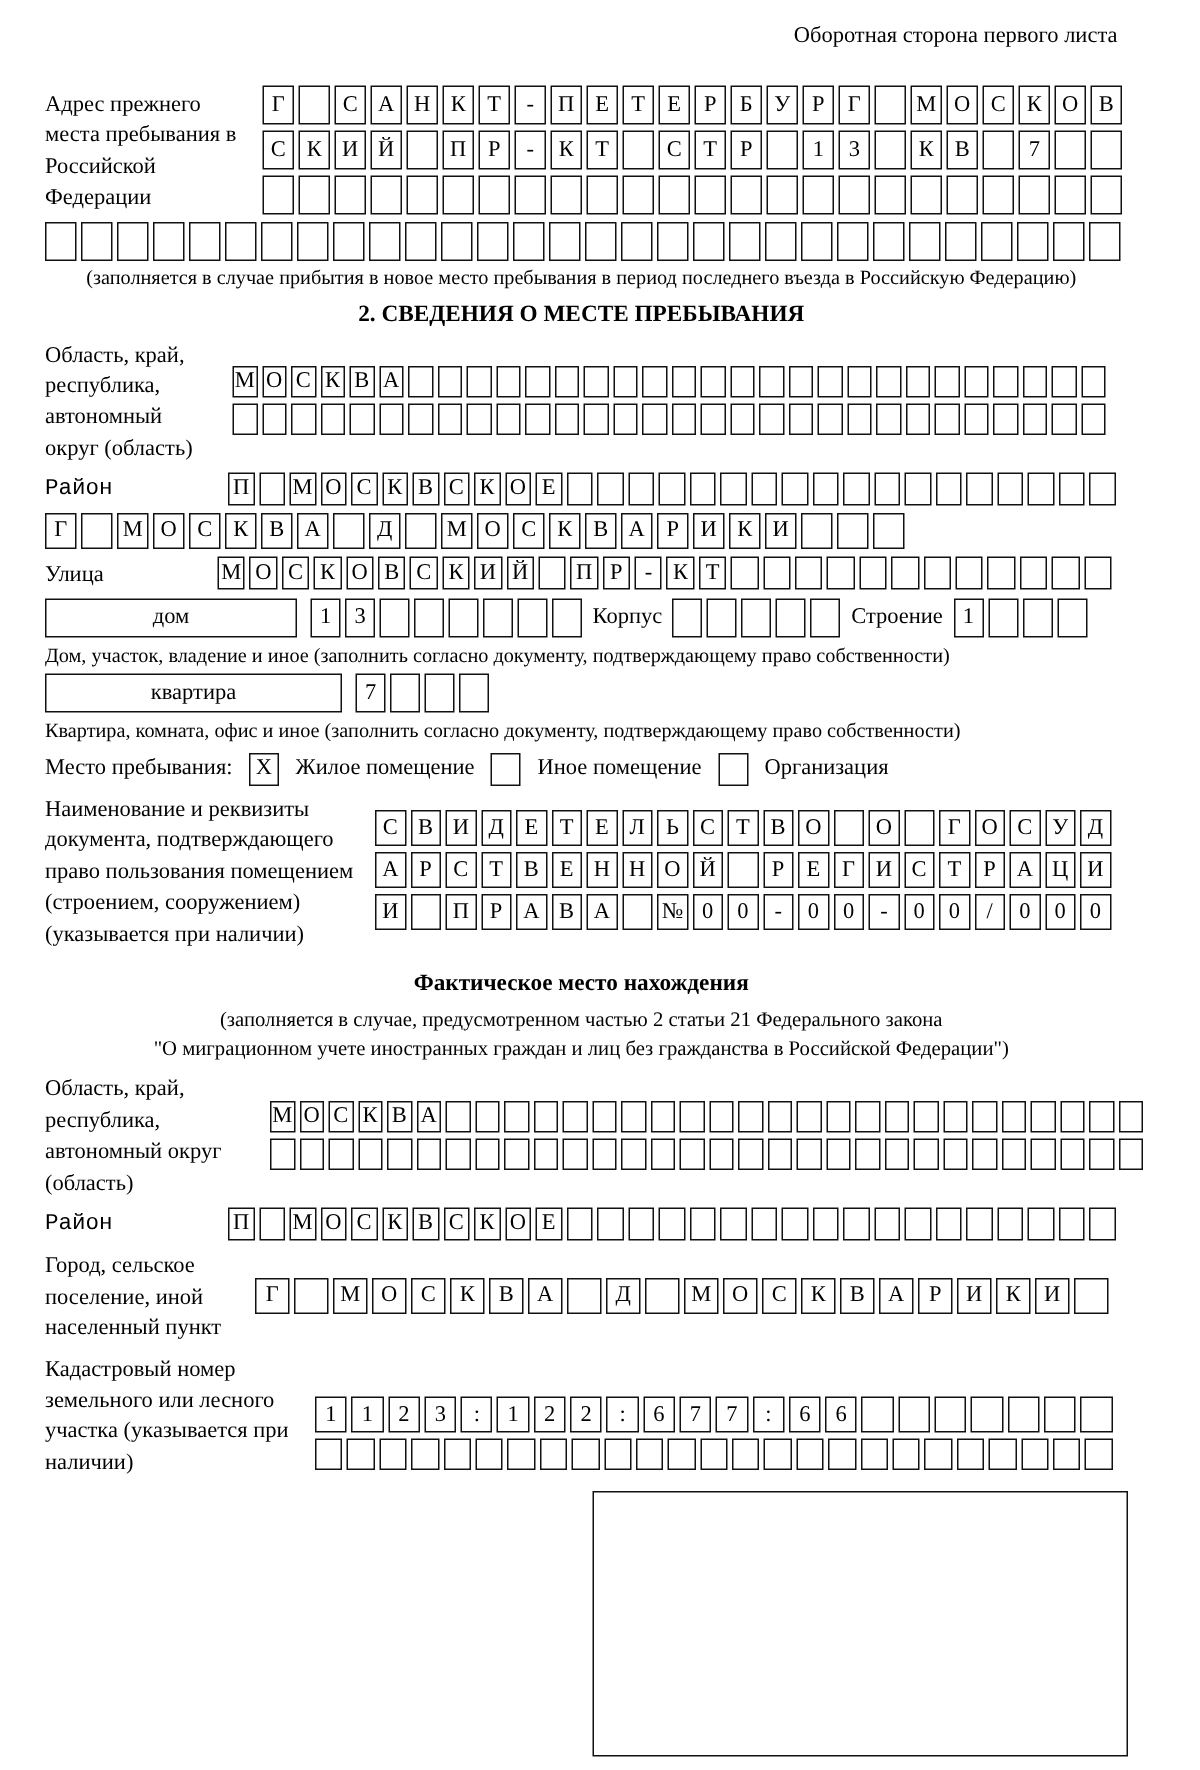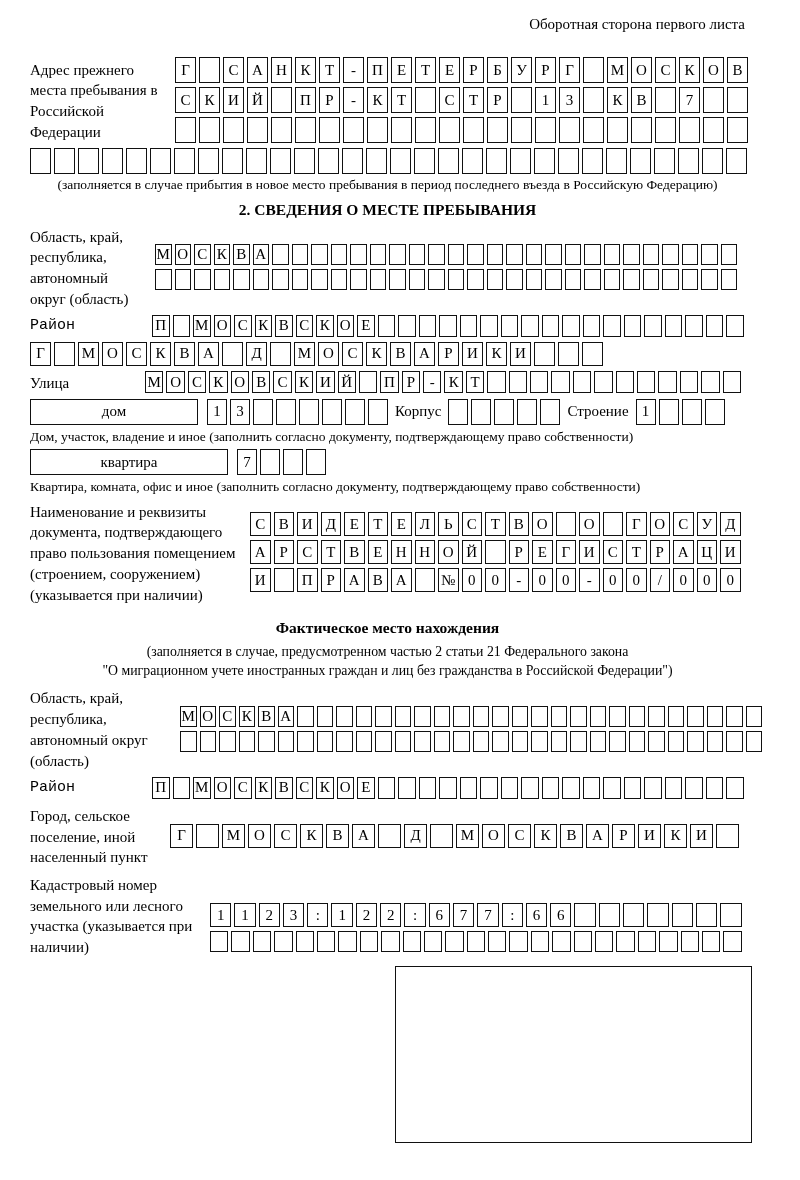--- a/index.html
+++ b/index.html
@@ -356,20 +356,35 @@
     <div class="widebox" style="width:198px;">квартира</div>
     <div class="brow" style="margin-left:9px;">
         <div class="cell" style="width: 20px; height: 26px;">7</div>
         <div class="cell" style="width: 20px; height: 26px;"></div>
         <div class="cell" style="width: 20px; height: 26px;"></div>
         <div class="cell" style="width: 20px; height: 26px;"></div>
       </div>
   </div>
   <div class="note">Квартира, комната, офис и иное (заполнить согласно документу, подтверждающему право собственности)</div>
 
+  <div class="chkrow">
+    <span>Место пребывания:</span>
+    <div class="brow">
+        <div class="cell" style="width: 20px; height: 22px;">X</div>
+      </div>
+    <span>Жилое помещение</span>
+    <div class="brow">
+        <div class="cell" style="width: 20px; height: 22px;"></div>
+      </div>
+    <span>Иное помещение</span>
+    <div class="brow">
+        <div class="cell" style="width: 20px; height: 22px;"></div>
+      </div>
+    <span>Организация</span>
+  </div>
 
   <div class="grp" style="margin-top:4px;">
     <div class="lbl w220">Наименование и реквизиты документа, подтверждающего право пользования помещением (строением, сооружением) (указывается при наличии)</div>
     <div class="rows">
       <div class="brow">
           <div class="cell" style="width: 20.5px; height: 24px;">С</div>
           <div class="cell" style="width: 20.5px; height: 24px;">В</div>
           <div class="cell" style="width: 20.5px; height: 24px;">И</div>
           <div class="cell" style="width: 20.5px; height: 24px;">Д</div>
           <div class="cell" style="width: 20.5px; height: 24px;">Е</div>

